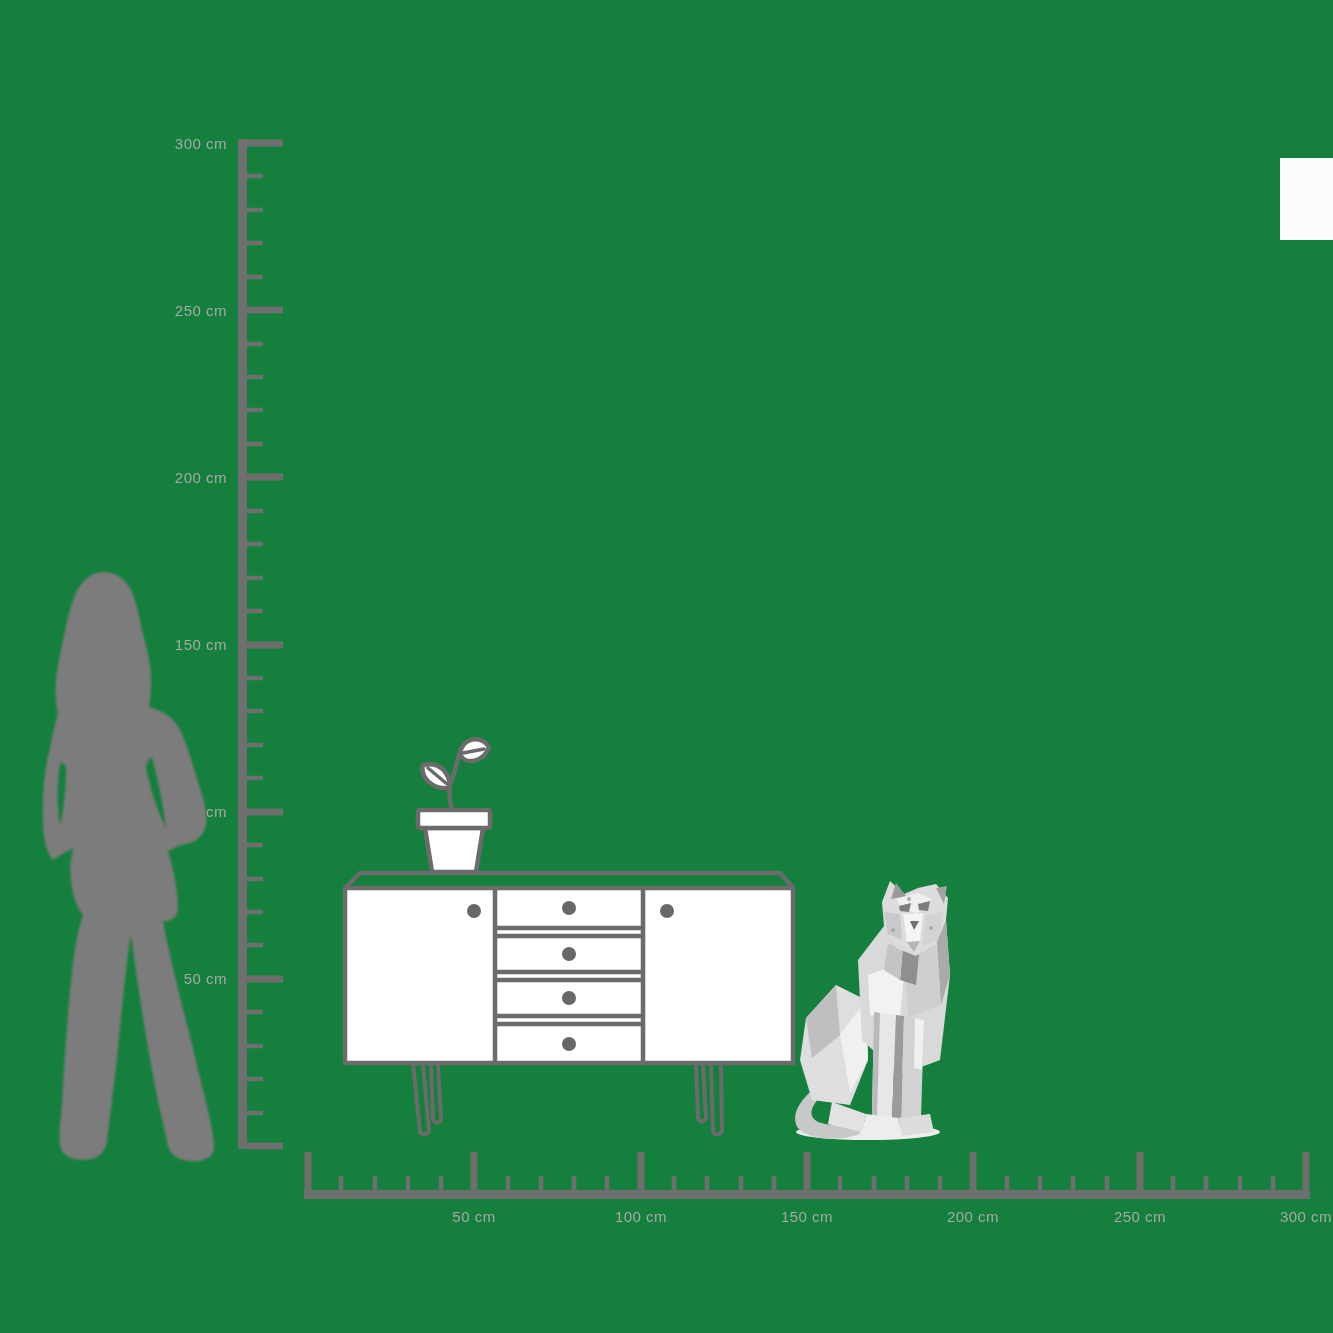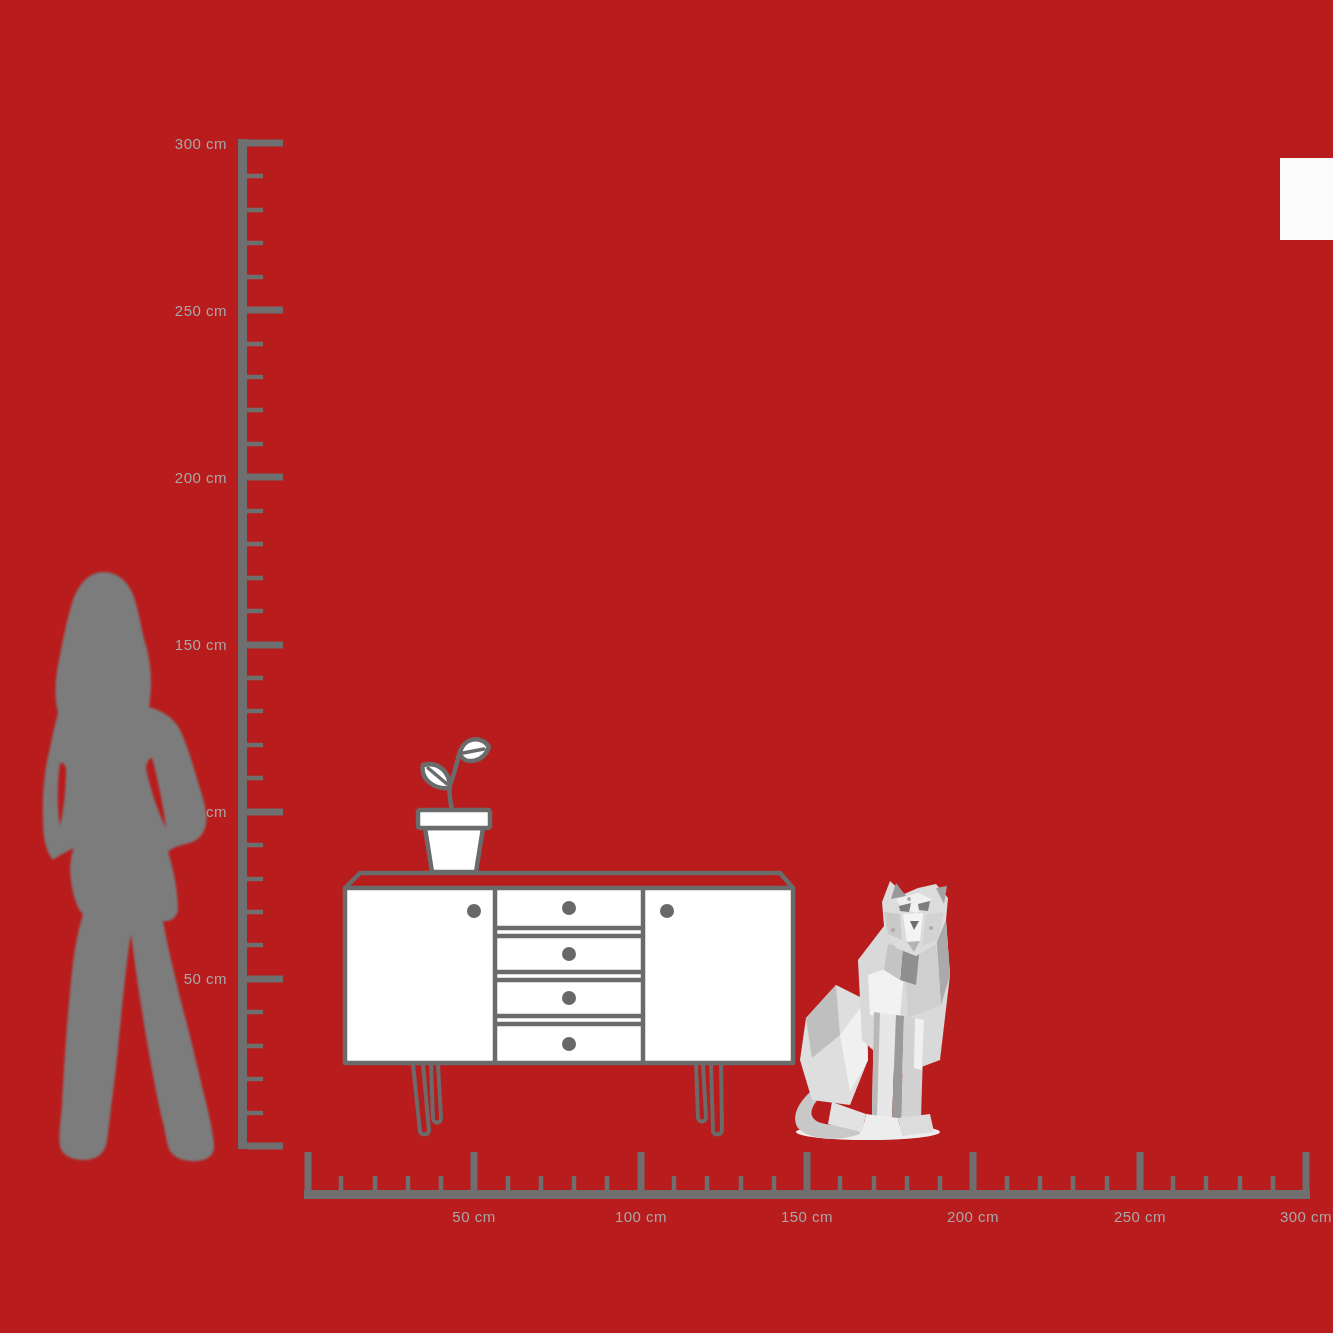--- a/index.html
+++ b/index.html
@@ -1,16 +1,16 @@
 <!DOCTYPE html>
 <html><head>
 <meta charset="utf-8">
 <style>
   html,body{margin:0;padding:0;background:#fff;}
-  .stage{position:relative;width:1333px;height:1333px;background:#b91c1c;overflow:hidden;
+  .stage{position:relative;width:1333px;height:1333px;background:#15803d;overflow:hidden;
          font-family:"Liberation Sans",sans-serif;}
   svg text{font-family:"Liberation Sans",sans-serif;letter-spacing:.5px;}
 </style>
 </head>
 <body>
 
 <div class="stage">
 <svg width="1333" height="1333" viewBox="0 0 1333 1333">
   <defs>
     <filter id="soften" x="-5%" y="-5%" width="110%" height="110%">

